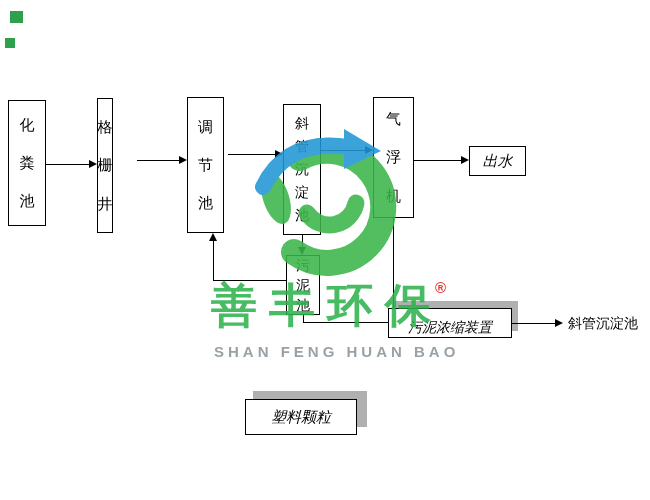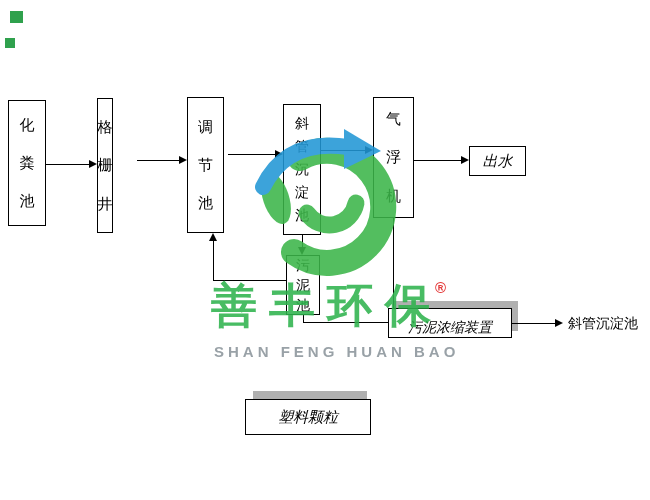--- a/index.html
+++ b/index.html
@@ -77,21 +77,21 @@
   </div>
 
   <div class="node" style="left:286px;top:255px;width:34px;height:60px;">
     <span class="vtext mid">污泥池</span>
   </div>
 
   <div class="node" style="left:388px;top:308px;width:124px;height:30px;align-items:flex-end;">
     <span class="htext small">污泥浓缩装置</span>
   </div>
 
-  <div class="node" style="left:245px;top:399px;width:126px;height:36px;">
+  <div class="node" style="left:245px;top:399px;width:112px;height:36px;">
     <span class="htext">塑料颗粒</span>
   </div>
 
   <div class="hl" style="left:46px;top:164px;width:43px;"></div>
   <div class="ah ah-r" style="left:89px;top:160px;"></div>
 
   <div class="hl" style="left:137px;top:160px;width:42px;"></div>
   <div class="ah ah-r" style="left:179px;top:156px;"></div>
 
   <div class="hl" style="left:228px;top:154px;width:47px;"></div>

